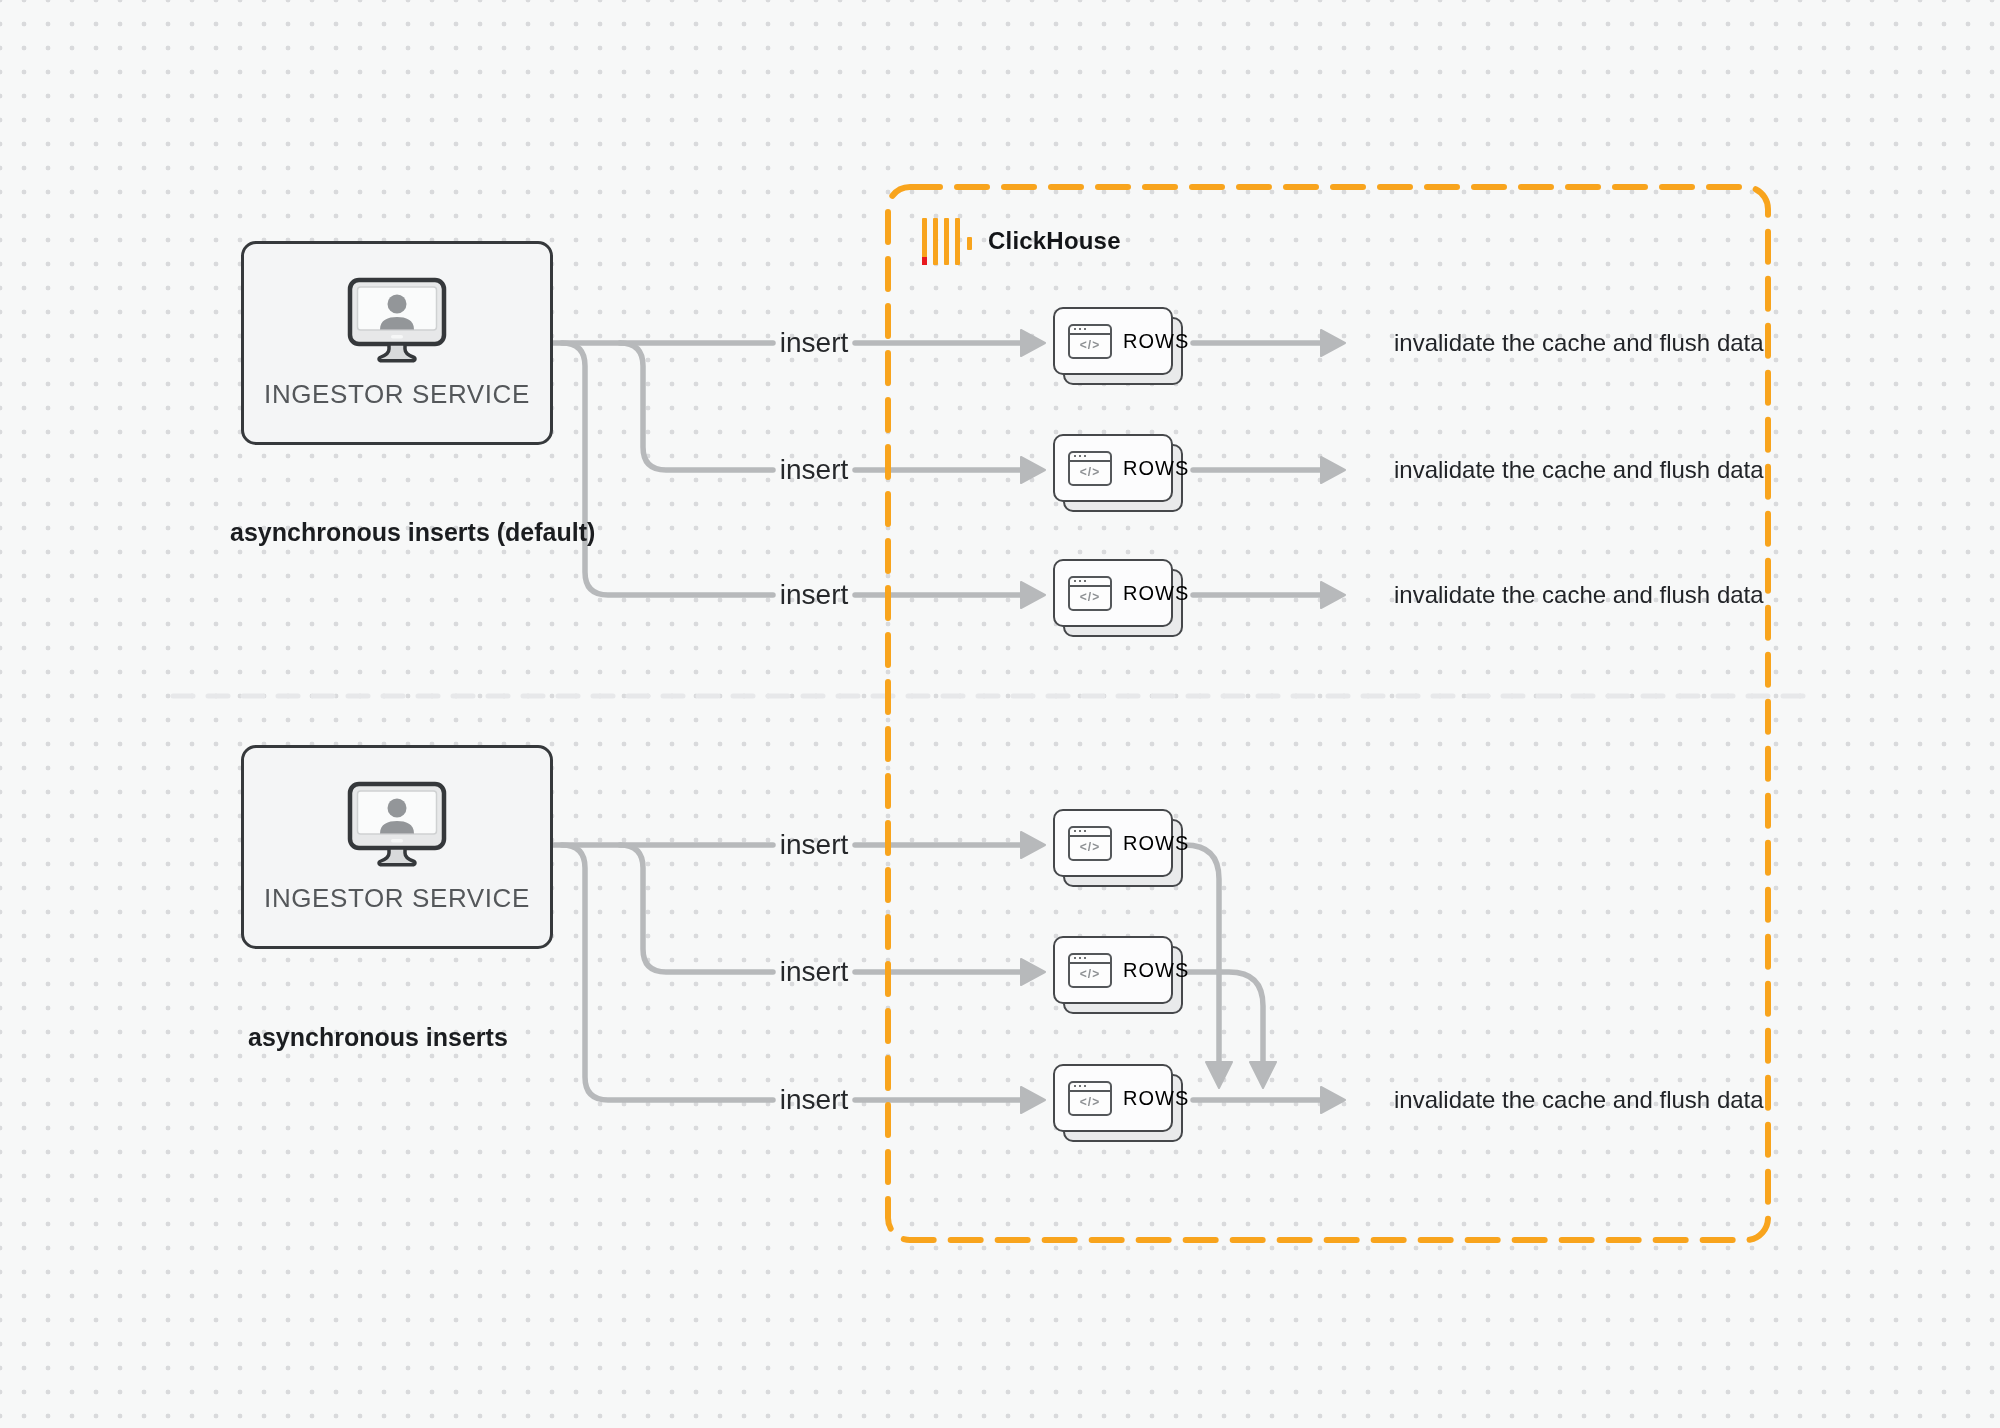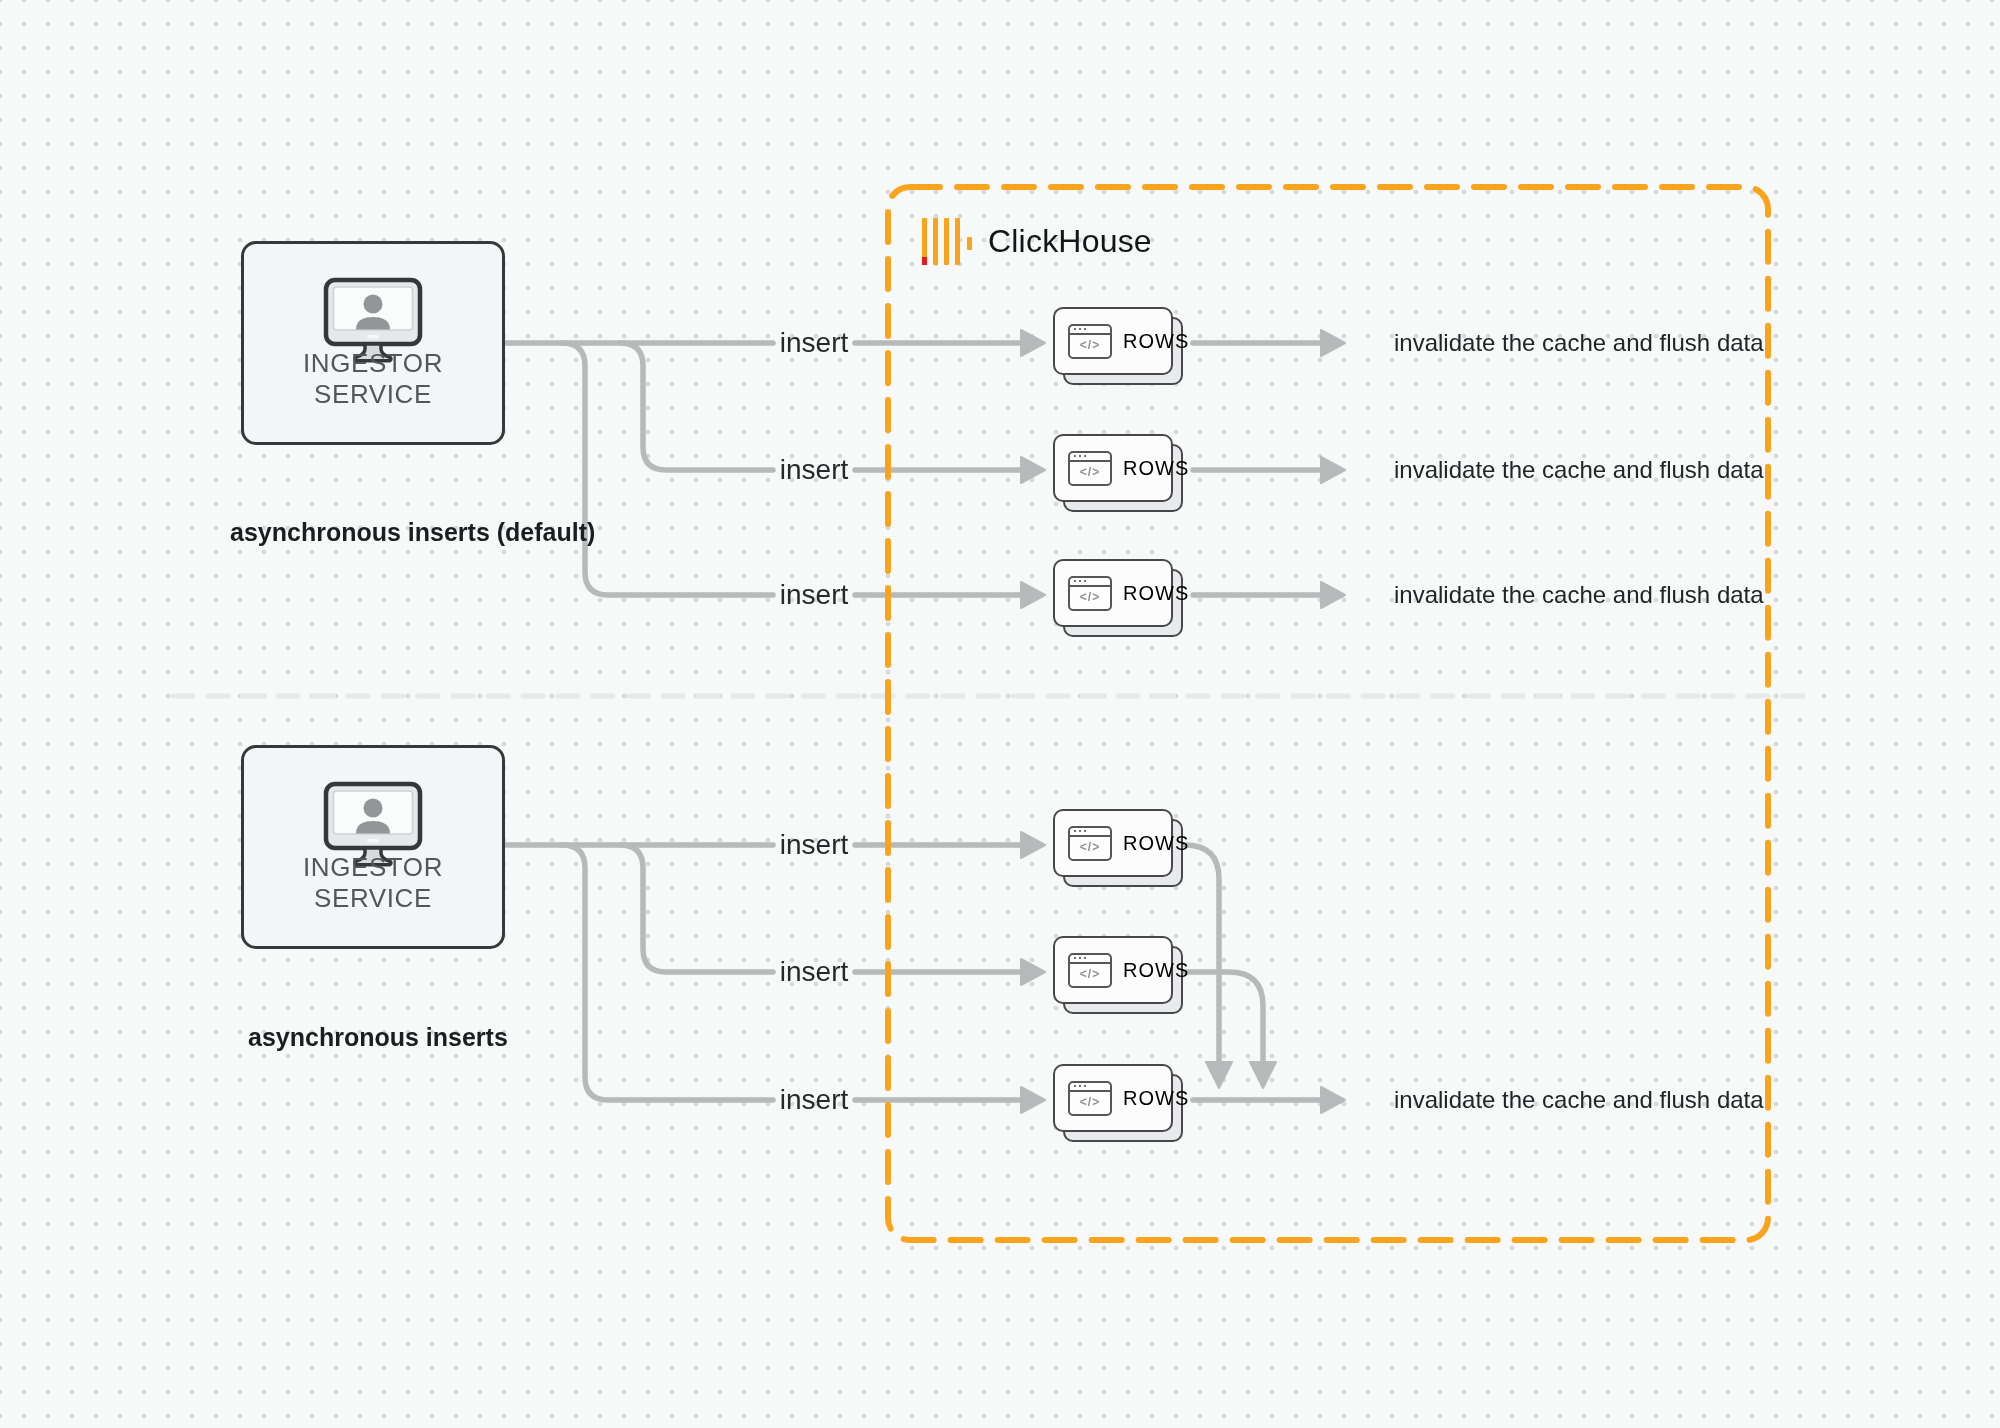--- a/index.html
+++ b/index.html
@@ -5,21 +5,21 @@
   html,body{margin:0;padding:0;background:#f7f8f8;}
   .canvas{
     position:relative;width:2000px;height:1428px;overflow:hidden;
     background-color:#f7f8f8;
     background-image:radial-gradient(circle,#d9dadc 2.1px,transparent 2.7px);
     background-size:24px 24px;background-position:12px 12px;
     font-family:"Liberation Sans",sans-serif;
   }
   .connectors{position:absolute;left:0;top:0;z-index:1;}
   .node{
-    position:absolute;width:264px;height:204px;box-sizing:border-box;z-index:2;
+    position:absolute;width:312px;height:204px;box-sizing:border-box;z-index:2;
     background:#f4f5f6;border:3.5px solid #36393c;border-radius:15px;padding-left:31px;
   }
   .node svg.monitor{position:absolute;left:50%;top:33px;transform:translateX(-50%);}
   .node-label{
     position:absolute;bottom:32px;left:0;right:0;text-align:center;
     font-size:26px;color:#54575a;letter-spacing:0.6px;
   }
   .caption{
     position:absolute;z-index:2;transform:translateY(-50%);
     font-size:25px;font-weight:bold;color:#1b1d20;white-space:nowrap;
@@ -48,21 +48,21 @@
     display:flex;align-items:center;gap:2.5px;padding-left:3.5px;}
   .win-dot{width:2.5px;height:2.5px;border-radius:50%;background:#3f4245;}
   .win-body{height:20px;display:flex;align-items:center;justify-content:center;
     font-size:12px;font-weight:bold;color:#8d9093;letter-spacing:1px;}
   .rows-label{font-size:20px;color:#000000;letter-spacing:1px;}
   .ch-logo{position:absolute;left:922px;top:218px;width:52px;height:47px;z-index:2;}
   .ch-bar{position:absolute;top:0;width:5px;height:47px;background:#F8A41D;border-radius:1px;}
   .ch-bar-short{position:absolute;left:45px;top:19px;width:5px;height:13px;background:#F8A41D;border-radius:1px;}
   .ch-red{position:absolute;left:0;bottom:0;width:5px;height:8px;background:#E8191F;}
   .ch-brand{position:absolute;left:988px;top:241px;z-index:2;transform:translateY(-50%);
-    font-size:32px;font-weight:normal;color:#131518;letter-spacing:0.2px;white-space:nowrap;}
+    font-size:24px;font-weight:bold;color:#131518;letter-spacing:0.2px;white-space:nowrap;}
 </style>
 </head>
 <body>
 
 <div class="canvas">
 
   <svg class="connectors" width="2000" height="1428" viewBox="0 0 2000 1428">
 
     <path d="M173 696 H1817" fill="none" stroke="#e7e8ea" stroke-width="5" stroke-linecap="round" stroke-dasharray="20 15"></path>
 

